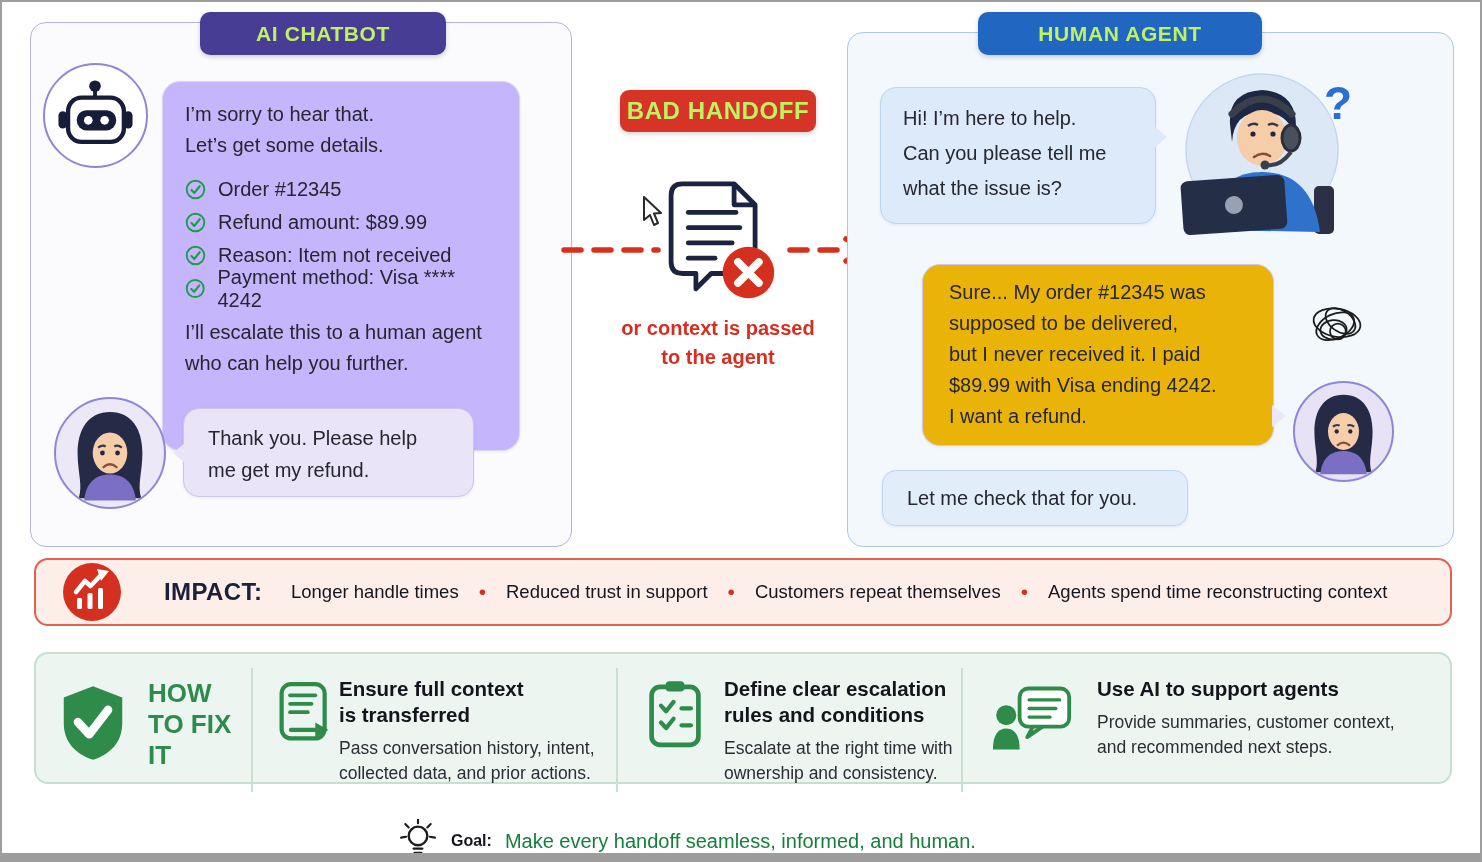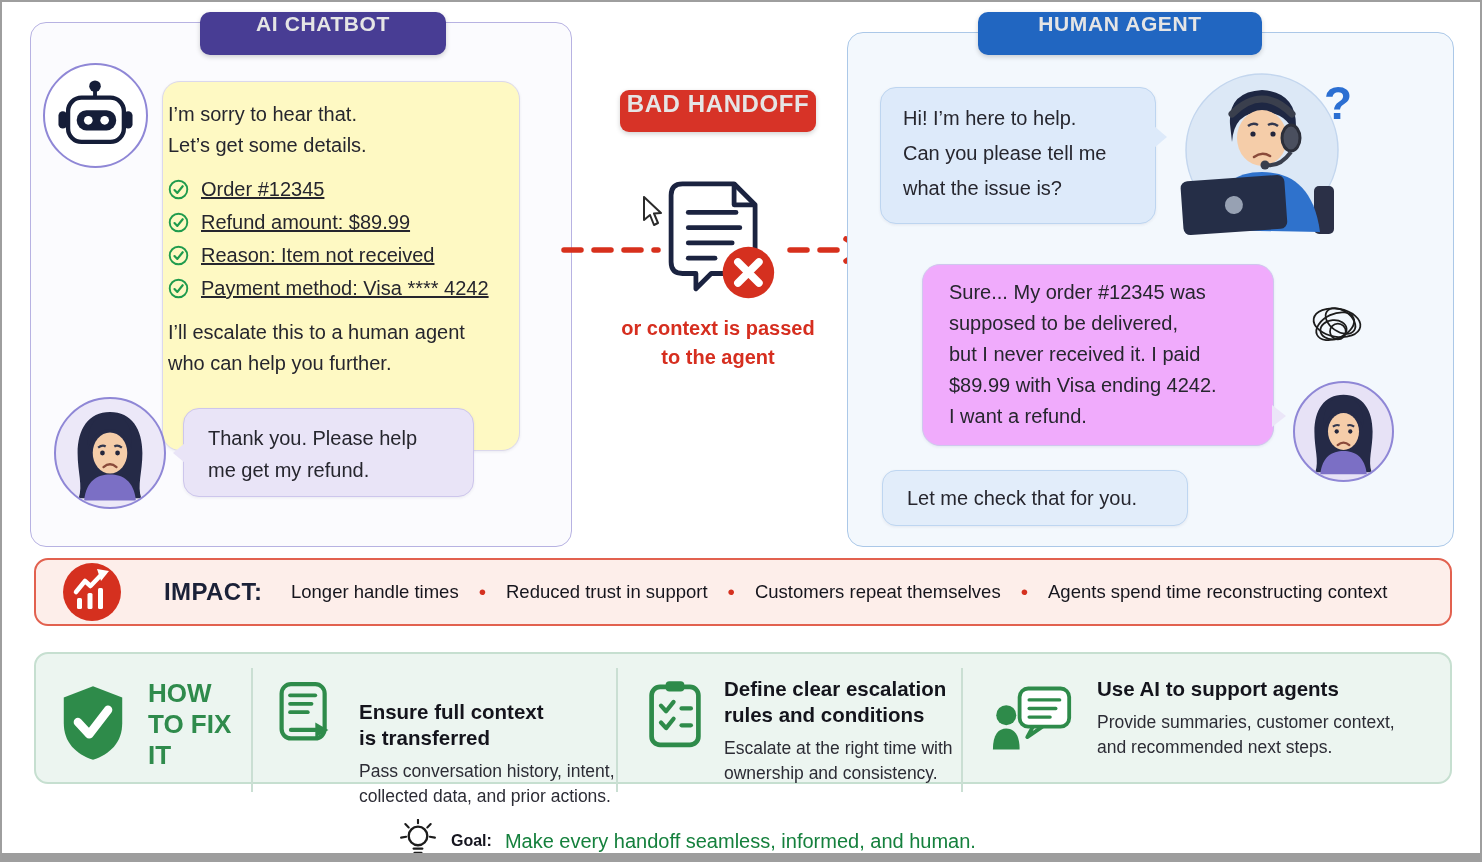--- a/index.html
+++ b/index.html
@@ -3,44 +3,44 @@
 <meta charset="utf-8">
 <style>
   html,body{margin:0;padding:0;background:#e8e8e8;font-family:"Liberation Sans",sans-serif;}
   .stage{position:relative;width:1482px;height:862px;background:#ffffff;border:2px solid #9e9e9e;box-sizing:border-box;overflow:hidden;}
   .ab{position:absolute;}
   
   .panel{position:absolute;border-radius:16px;box-sizing:border-box;}
   .panel-left{left:28px;top:20px;width:542px;height:525px;background:#fbfbfe;border:1.5px solid #b7b2e2;}
   .panel-right{left:845px;top:30px;width:607px;height:515px;background:#f3f8fd;border:1.5px solid #abc8e8;}
   
-  .badge{position:absolute;display:flex;align-items:flex-start;justify-content:center;color:#e5e5e5;font-weight:bold;font-size:21px;letter-spacing:.6px;border-radius:10px;box-shadow:0 2px 5px rgba(0,0,0,.18);}
+  .badge{position:absolute;display:flex;align-items:center;justify-content:center;color:#bef264;font-weight:bold;font-size:21px;letter-spacing:.6px;border-radius:10px;box-shadow:0 2px 5px rgba(0,0,0,.18);}
   .badge-purple{left:198px;top:10px;width:246px;height:43px;background:#483d94;}
   .badge-blue{left:976px;top:10px;width:284px;height:43px;background:#2166c1;}
   .badge-red{left:618px;top:88px;width:196px;height:42px;background:#d73327;border-radius:9px;font-size:24px;}
   
   .avatar{position:absolute;border-radius:50%;overflow:hidden;box-sizing:border-box;}
   .robot-avatar{left:41px;top:61px;width:105px;height:105px;background:#ffffff;border:2px solid #8f87d6;}
   .user-avatar-left{left:52px;top:395px;width:112px;height:112px;background:#ece8f8;border:2px solid #8f87d6;}
   .user-avatar-right{left:1291px;top:379px;width:101px;height:101px;background:#e7e2f6;border:2px solid #8f87d6;}
   .agent-illu{left:1168px;top:66px;width:190px;height:175px;}
   
   .bub{position:absolute;box-sizing:border-box;font-size:20px;color:#26262e;box-shadow:0 1px 3px rgba(40,40,90,.08);}
-  .ai-bubble{left:160px;top:79px;width:358px;height:370px;background:#fef9c3;border:1.5px solid #dbd8ec;border-radius:18px;padding:17px 5px;}
+  .ai-bubble{left:160px;top:79px;width:358px;height:370px;background:#c4b5fd;border:1.5px solid #dbd8ec;border-radius:18px;padding:17px 22px;}
   .ai-bubble .ln{line-height:31px;}
   .check-row{display:flex;align-items:center;gap:12px;height:33px;}
-  .check-rows{margin-top:12px;text-decoration:underline;}
+  .check-rows{margin-top:12px;}
   .outro{margin-top:12px;}
   .user-bubble{left:181px;top:406px;width:291px;height:89px;background:#e9e4f7;border:1.5px solid #cdc6ec;border-radius:16px;padding:13px 24px;}
   .user-bubble .ln{line-height:32px;}
   .user-bubble::before{content:"";position:absolute;left:-11px;top:34px;border-top:10px solid transparent;border-bottom:10px solid transparent;border-right:12px solid #e9e4f7;}
   .agent-bubble1{left:878px;top:85px;width:276px;height:137px;background:#ddeafa;border:1.5px solid #bdd5f0;border-radius:16px;padding:13px 22px;}
   .agent-bubble1 .ln{line-height:35px;}
   .agent-bubble1::after{content:"";position:absolute;right:-12px;top:38px;border-top:11px solid transparent;border-bottom:11px solid transparent;border-left:13px solid #ddeafa;}
-  .customer-bubble{left:920px;top:262px;width:352px;height:182px;background:#f0abfc;border:1.5px solid #cfc7ee;border-radius:18px;padding:12px 26px;}
+  .customer-bubble{left:920px;top:262px;width:352px;height:182px;background:#eab308;border:1.5px solid #cfc7ee;border-radius:18px;padding:12px 26px;}
   .customer-bubble .ln{line-height:31px;}
   .customer-bubble::after{content:"";position:absolute;right:-13px;top:140px;border-top:11px solid transparent;border-bottom:11px solid transparent;border-left:14px solid #ebe6f8;}
   .agent-bubble2{left:880px;top:468px;width:306px;height:56px;background:#e2edfa;border:1.5px solid #bed6f1;border-radius:14px;padding:14px 24px;line-height:26px;}
   
   .handoff-caption{left:600px;top:312px;width:232px;text-align:center;font-size:20px;font-weight:bold;color:#d62e1f;line-height:29px;}
   .question-mark{left:1322px;top:74px;font-size:46px;font-weight:bold;color:#2b6fd2;}
   
   .impact-bar{left:32px;top:556px;width:1418px;height:68px;background:#fdeeea;border:2px solid #e2614f;border-radius:14px;box-sizing:border-box;}
   .impact-label{position:absolute;left:128px;top:0;height:64px;display:flex;align-items:center;font-size:24px;font-weight:bold;color:#1b2138;letter-spacing:.4px;}
   .impact-items{position:absolute;left:255px;top:0;height:64px;display:flex;align-items:center;gap:20px;font-size:18.5px;color:#15151d;}
@@ -273,21 +273,21 @@
     <div class="fix-div" style="left:215px;"></div>
 
     <svg class="ab" style="left:240px;top:26px;" width="58" height="70" viewBox="0 0 62 74">
       <rect x="6" y="4" width="46" height="58" rx="10" fill="none" stroke="#2e8b4a" stroke-width="4.5"></rect>
       <line x1="15" y1="16" x2="42" y2="16" stroke="#2e8b4a" stroke-width="4" stroke-linecap="round"></line>
       <line x1="15" y1="25" x2="38" y2="25" stroke="#2e8b4a" stroke-width="4" stroke-linecap="round"></line>
       <line x1="15" y1="34" x2="34" y2="34" stroke="#2e8b4a" stroke-width="4" stroke-linecap="round"></line>
       <line x1="16" y1="53" x2="42" y2="53" stroke="#2e8b4a" stroke-width="4.5" stroke-linecap="round"></line>
       <polygon points="42,45 56,53 42,61" fill="#2e8b4a"></polygon>
     </svg>
-    <div class="fix-text" style="left:323px;margin-top:23px;">
+    <div class="fix-text" style="left:303px;">
       <div class="fix-title">
         <div>Ensure full context</div>
         <div>is transferred</div>
       </div>
       <div class="fix-desc">
         <div>Pass conversation history, intent,</div>
         <div>collected data, and prior actions.</div>
       </div>
     </div>
 

